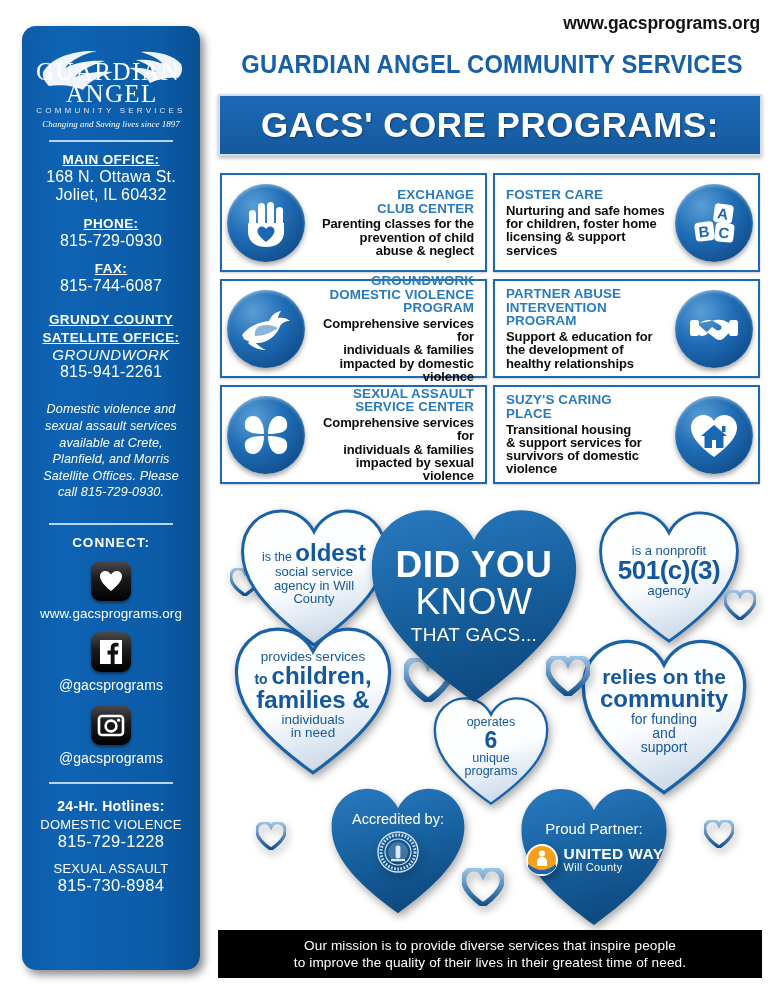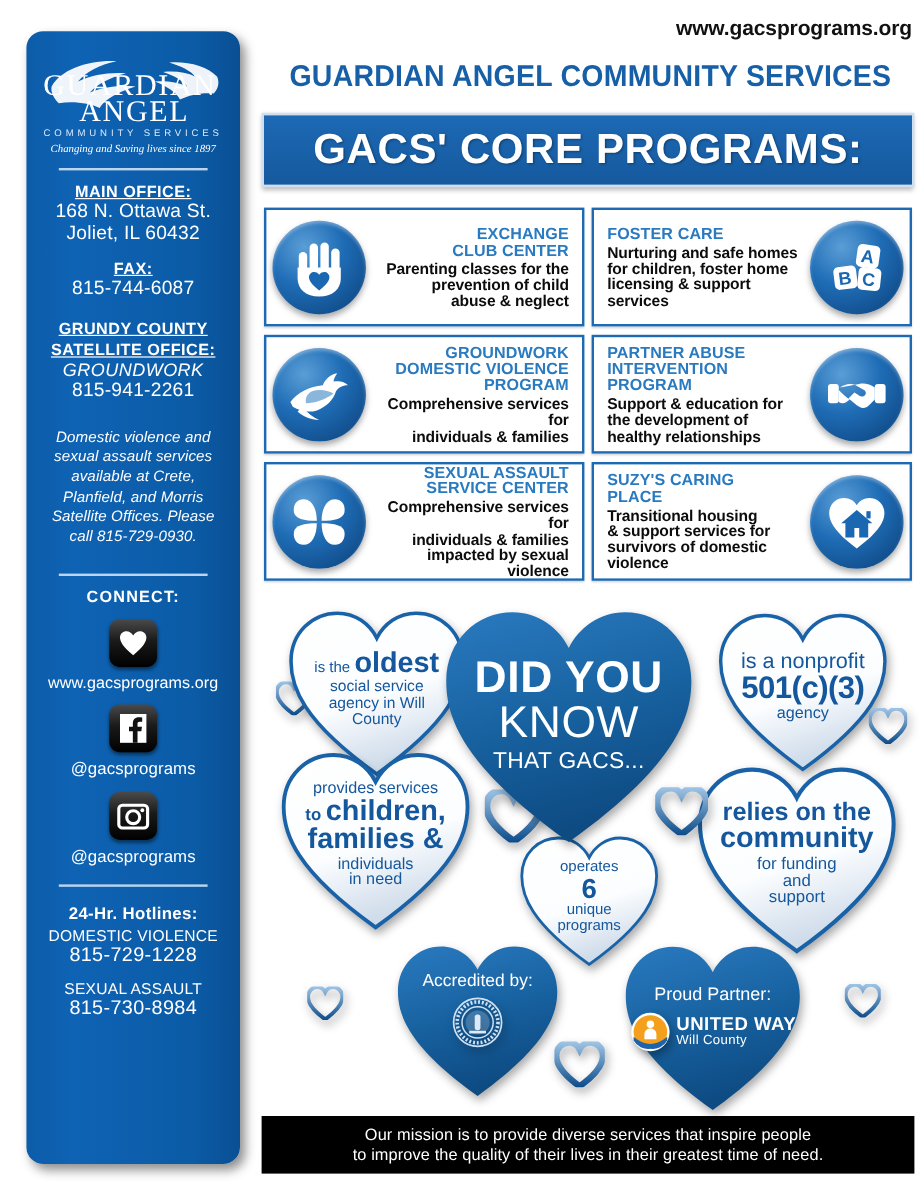--- a/index.html
+++ b/index.html
@@ -168,20 +168,24 @@
     </div>
 
     <div class="side-rule"></div>
 
     <div>
       <div class="lbl">Main Office:</div>
       <div class="val">168 N. Ottawa St.</div>
       <div class="val">Joliet, IL 60432</div>
     </div>
 
+    <div class="blk">
+      <div class="lbl">Phone:</div>
+      <div class="val">815-729-0930</div>
+    </div>
 
     <div class="blk">
       <div class="lbl">Fax:</div>
       <div class="val">815-744-6087</div>
     </div>
 
     <div class="blk" style="margin-top:16px">
       <div class="lbl">Grundy County</div>
       <div class="lbl">Satellite Office:</div>
       <div class="gw-ital">GROUNDWORK</div>
@@ -310,20 +314,21 @@
           </div>
           <div class="ptext r">
             <div class="ptitle">
               <span class="ln">GROUNDWORK</span>
               <span class="ln">DOMESTIC VIOLENCE</span>
               <span class="ln">PROGRAM</span>
             </div>
             <div class="pdesc">
               <span class="ln">Comprehensive services for</span>
               <span class="ln">individuals &amp; families</span>
+              <span class="ln">impacted by domestic violence</span>
             </div>
           </div>
         </div>
 
         <div class="prog-card rev">
           <div class="badge">
             <svg width="56" height="44" viewBox="0 0 56 44">
               <g fill="#fff">
                 <rect x="4" y="13" width="9" height="16" rx="2.5"></rect>
                 <rect x="43" y="13" width="9" height="16" rx="2.5"></rect>
@@ -448,21 +453,21 @@
         </div>
           </div>
       </div>
 
       <div class="h" style="left:378px; top:12px; width:150px; height:134px;">
         <svg width="150" height="134" viewBox="0 0 100 94">
             <path d="M50 92 C8 62 2 43 2 29 C2 13 14 2 28 2 C38 2 46 8 50 16 C54 8 62 2 72 2 C86 2 98 13 98 29 C98 43 92 62 50 92 Z" fill="url(#gWhite)" stroke="#1a62a8" stroke-width="2"></path>
           </svg>
         <div class="cap">
             <div class="inner t-blue" style="margin-top:-12px">
-          <span class="ln" style="font-size:18px">is a nonprofit</span>
+          <span class="ln" style="font-size:13px">is a nonprofit</span>
           <span class="ln" style="font-size:26px;font-weight:bold;letter-spacing:-.5px">501(c)(3)</span>
           <span class="ln" style="font-size:13.5px">agency</span>
         </div>
           </div>
       </div>
 
       <div class="h" style="left:508px; top:92px; width:32px; height:30px;">
         <svg width="32" height="30" viewBox="0 0 100 94">
             <path d="M50 92 C8 62 2 43 2 29 C2 13 14 2 28 2 C38 2 46 8 50 16 C54 8 62 2 72 2 C86 2 98 13 98 29 C98 43 92 62 50 92 Z" fill="none" stroke="url(#gStroke)" stroke-width="11"></path>
           </svg>

